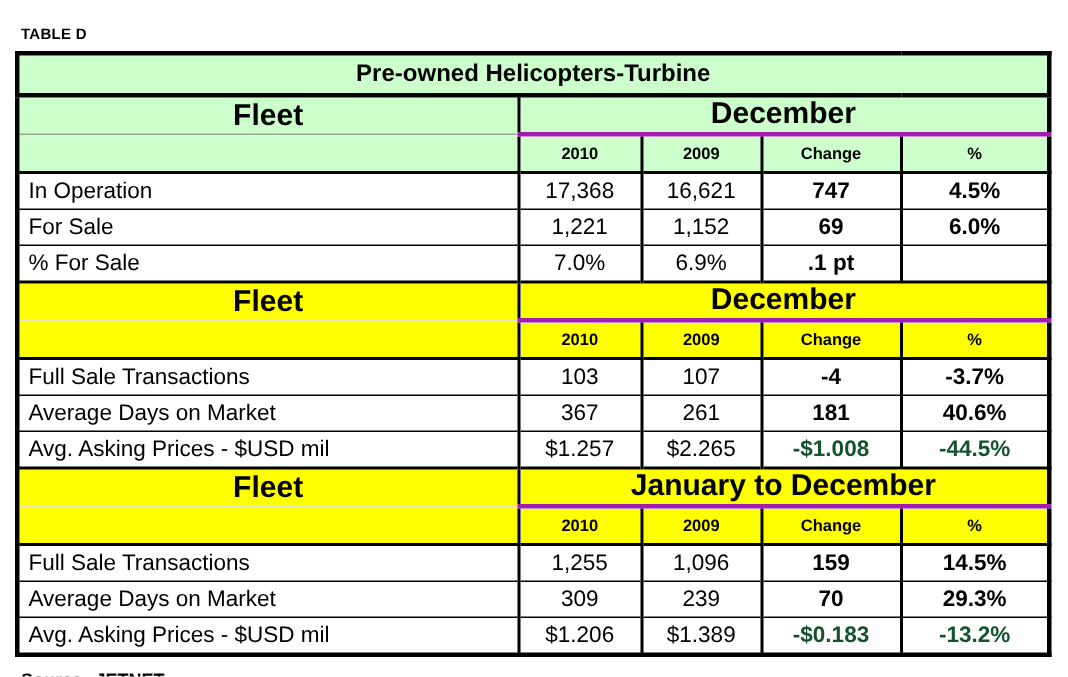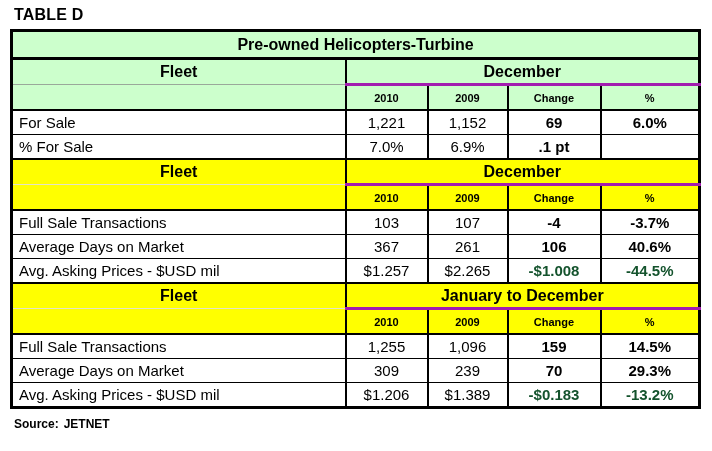--- a/index.html
+++ b/index.html
@@ -10,23 +10,23 @@
     color: #000000;
   }
   .page {
     width: 712px;
     height: 451px;
     box-sizing: border-box;
     padding: 6px 0 0 10px;
     background: #ffffff;
   }
   .caption {
-    font-size: 16px;
-    font-weight: bold;
-    margin: 0 0 5px 4px;
+    font-size: 10px;
+    font-weight: bold;
+    margin: 12px 0 5px 4px;
     letter-spacing: 0.2px;
   }
   table.datatable {
     border-collapse: collapse;
     table-layout: fixed;
     width: 580px;
     border: 3px solid #000000;
   }
   td {
     height: 23px;
@@ -44,21 +44,21 @@
   .yellow { background: #ffff00; }
   .graycell { background: #d9d9d9; }
 
   .title-row td {
     height: 25px;
     font-size: 16px;
     font-weight: bold;
     border-bottom: 3px solid #000000;
   }
   .hdr-row td {
-    font-size: 16px;
+    font-size: 20px;
     font-weight: bold;
   }
   .hdr-row td.fleet-green  { border-bottom: 1px solid #9aa89a; }
   .hdr-row td.fleet-yellow { border-bottom: 1px solid #e3e3c8; }
   .hdr-row td.period-cell  { border-bottom: 3px solid #a21caf; margin-top: 37px; }
 
   .cols-row td {
     font-size: 11px;
     font-weight: bold;
     border-bottom: 2px solid #000000;
@@ -106,20 +106,27 @@
       <td colspan="4" class="green period-cell">December</td>
     </tr>
     <tr class="cols-row">
       <td class="green"></td>
       <td class="green">2010</td>
       <td class="green">2009</td>
       <td class="green">Change</td>
       <td class="green">%</td>
     </tr>
     <tr class="data-row">
+      <td class="lbl">In Operation</td>
+      <td>17,368</td>
+      <td>16,621</td>
+      <td class="chg">747</td>
+      <td class="chg">4.5%</td>
+    </tr>
+    <tr class="data-row">
       <td class="lbl">For Sale</td>
       <td>1,221</td>
       <td>1,152</td>
       <td class="chg">69</td>
       <td class="chg">6.0%</td>
     </tr>
     <tr class="data-row">
       <td class="lbl">% For Sale</td>
       <td>7.0%</td>
       <td>6.9%</td>
@@ -142,21 +149,21 @@
       <td class="lbl">Full Sale Transactions</td>
       <td>103</td>
       <td>107</td>
       <td class="chg">-4</td>
       <td class="chg">-3.7%</td>
     </tr>
     <tr class="data-row">
       <td class="lbl">Average Days on Market</td>
       <td>367</td>
       <td>261</td>
-      <td class="chg">106</td>
+      <td class="chg">181</td>
       <td class="chg">40.6%</td>
     </tr>
     <tr class="data-row">
       <td class="lbl">Avg. Asking Prices - $USD mil</td>
       <td>$1.257</td>
       <td>$2.265</td>
       <td class="neg">-$1.008</td>
       <td class="neg">-44.5%</td>
     </tr>
 

